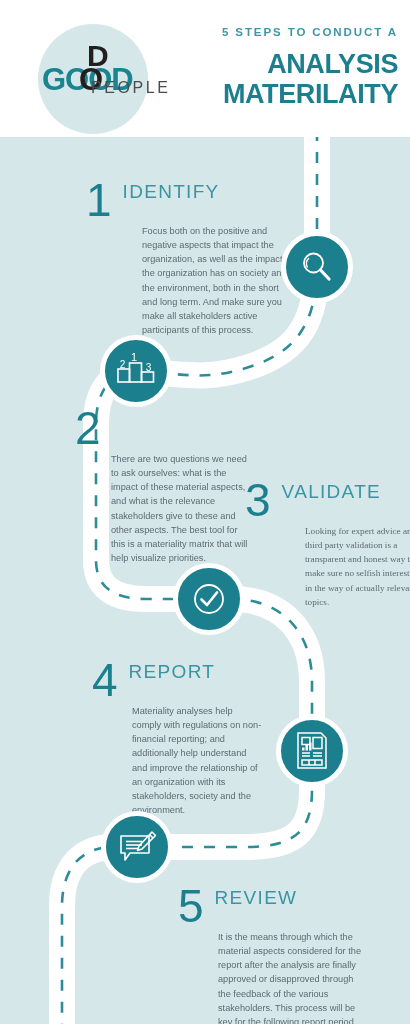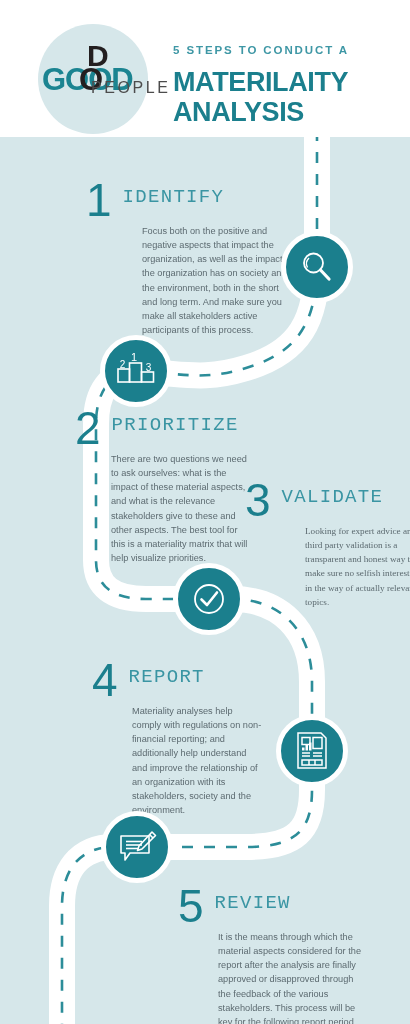--- a/index.html
+++ b/index.html
@@ -45,22 +45,22 @@
     font-size: 31px; font-weight: bold; color: #231f20;
     line-height: 1;
   }
   .logo-people {
     position: absolute; left: 53px; top: 56px;
     font-size: 16px; font-weight: normal; color: #4c4c4c;
     letter-spacing: 2.6px; line-height: 1;
   }
 
   .title-block {
-    position: absolute; right: 12px; top: 44px;
-    text-align: left; width: 225px;
+    position: absolute; right: 12px; top: 26px;
+    text-align: right; width: 225px;
   }
   .subtitle {
     font-size: 11.5px; color: #3e97a5; font-weight: bold;
     letter-spacing: 1.9px; line-height: 1.2;
     white-space: nowrap;
   }
   .maintitle {
     font-size: 27px; color: #1b7f8d; font-weight: bold;
     letter-spacing: -0.4px; line-height: 1.12;
     margin-top: 9px;
@@ -77,23 +77,22 @@
   .step { position: absolute; z-index: 20; }
   .step-head { display: flex; align-items: flex-start; }
   .step-num {
     color: #1b7f8d; font-weight: normal;
     font-size: 46px; line-height: 0.82;
     font-family: "Liberation Sans", sans-serif;
   }
   .step-title {
     color: #3a95a3; font-size: 19px;
     letter-spacing: 1.3px; line-height: 1;
-    margin-left: 11px; margin-top: 6px;
+    margin-left: 11px; 
     white-space: nowrap;
-    font-family: Liberation Mono, monospace;
   }
   .step-body {
     color: #5c6a70; font-size: 9.2px;
     line-height: 1.55; margin-top: 4px;
   }
 
   #step1 { left: 86px;  top: 182px; width: 205px; }
   #step1 .step-body { margin-left: 56px; width: 150px; }
   #step2 { left: 75px;  top: 410px; width: 190px; }
   #step2 .step-body { margin-left: 36px; width: 140px; }
@@ -161,38 +160,37 @@
         <span class="logo-d">D</span>
         <span class="logo-good">GOOD</span>
         <span class="logo-o-dark">O</span>
         <span class="logo-people">PEOPLE</span>
       </div>
     </div>
 
     <div class="title-block">
       <div class="subtitle">5 STEPS TO CONDUCT A</div>
       <div class="maintitle">
+        <div>ANALYSIS</div>
         <div>MATERILAITY</div>
-        <div>ANALYSIS</div>
       </div>
     </div>
   </div>
 
   <div class="step" id="step1">
     <div class="step-head">
       <div class="step-num">1</div>
       <div class="step-title">IDENTIFY</div>
     </div>
     <div class="step-body">Focus both on the positive and negative aspects that impact the organization, as well as the impact the organization has on society and the environment, both in the short and long term. And make sure you make all stakeholders active participants of this process.</div>
   </div>
 
   <div class="step" id="step2">
     <div class="step-head">
       <div class="step-num">2</div>
-      <div class="step-title">PRIORITIZE</div>
     </div>
     <div class="step-body">There are two questions we need to ask ourselves: what is the impact of these material aspects, and what is the relevance stakeholders give to these and other aspects. The best tool for this is a materiality matrix that will help visualize priorities.</div>
   </div>
 
   <div class="step" id="step3">
     <div class="step-head">
       <div class="step-num">3</div>
       <div class="step-title">VALIDATE</div>
     </div>
     <div class="step-body">Looking for expert advice and third party validation is a transparent and honest way to make sure no selfish interest gets in the way of actually relevant topics.</div>

